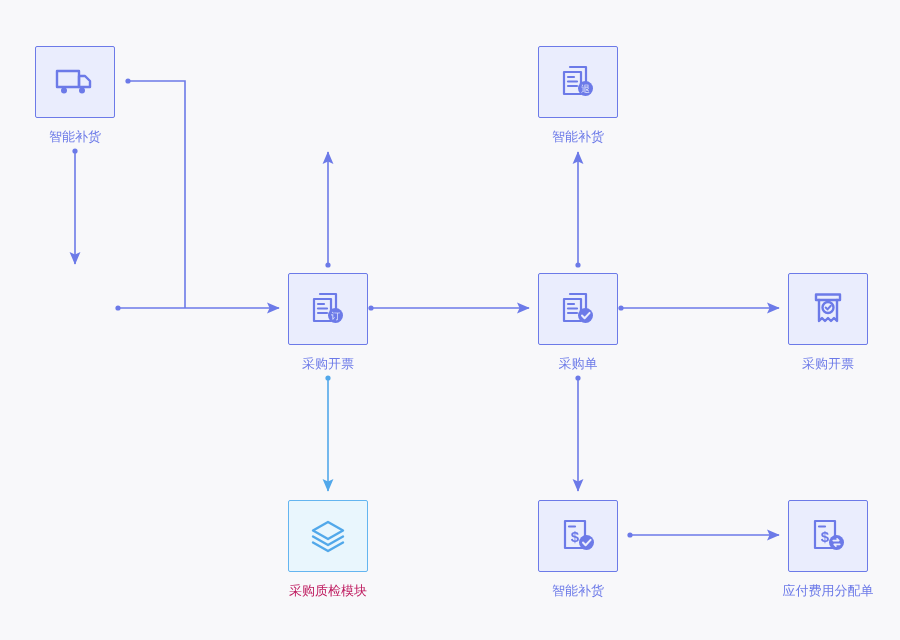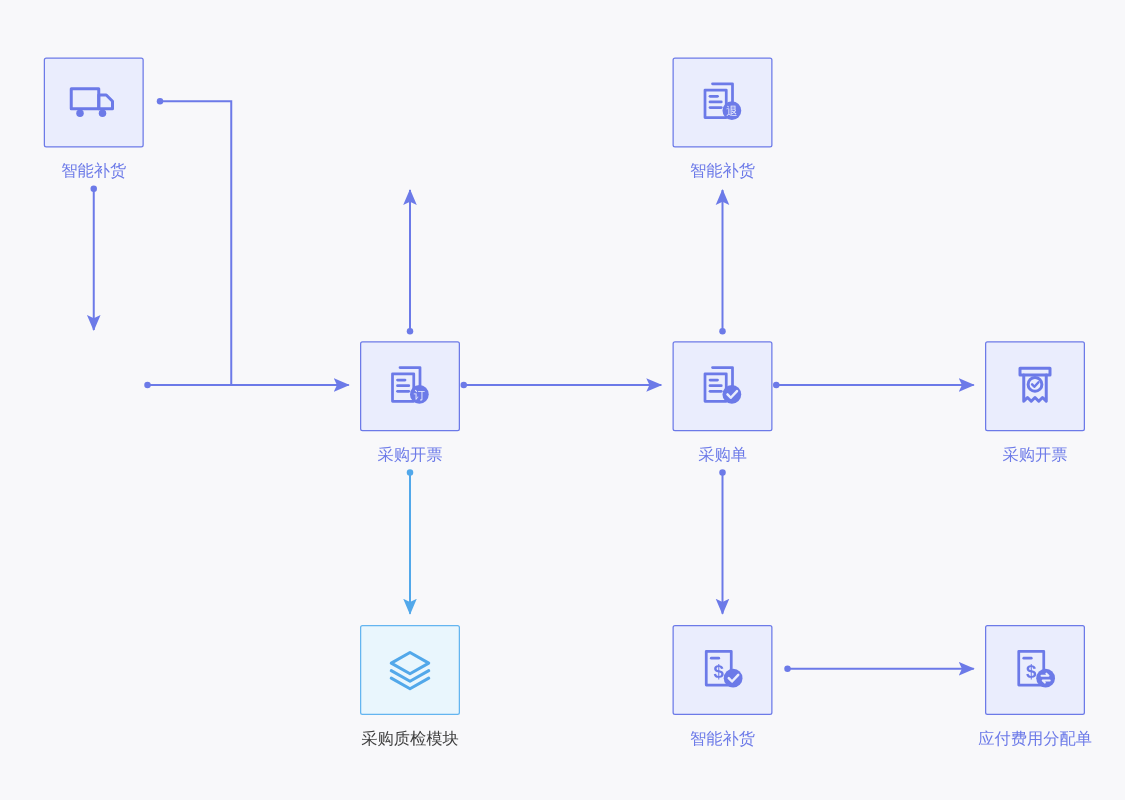--- a/index.html
+++ b/index.html
@@ -31,21 +31,21 @@
   .node-box svg{display:block;}
   .node-label{
     margin-top:11px;
     font-size:13px;
     line-height:15px;
     color:#6c7ae8;
     white-space:nowrap;
     text-align:center;
   }
   .node.cyan .node-box{border-color:#64b5f0;background:#e9f6fd;}
-  .node.cyan .node-label{color:#404040;}
+  .node.cyan .node-label{color:#be185d;}
 </style>
 </head>
 <body>
 
 <div id="canvas">
 
   <svg id="edges" viewBox="0 0 900 640">
     <defs>
       <marker id="arrowP" markerWidth="9" markerHeight="9" refX="7.5" refY="4" orient="auto">
         <path d="M0,0.6 L8,4 L0,7.4 L1.6,4 Z" fill="#6c7ae8"></path>

